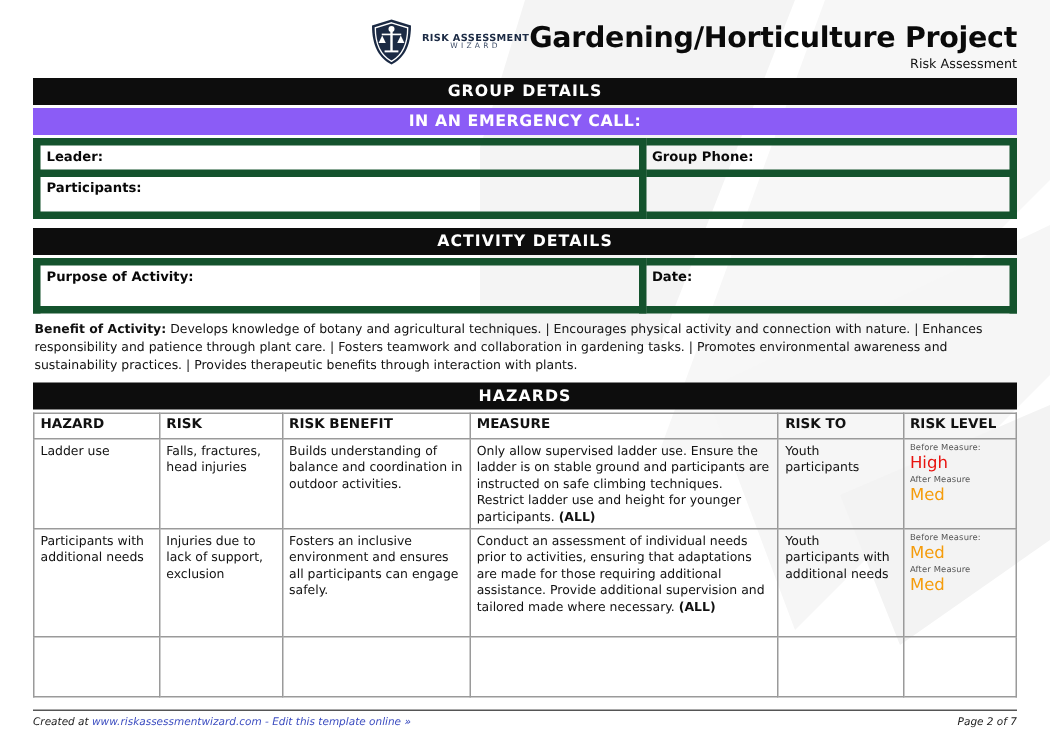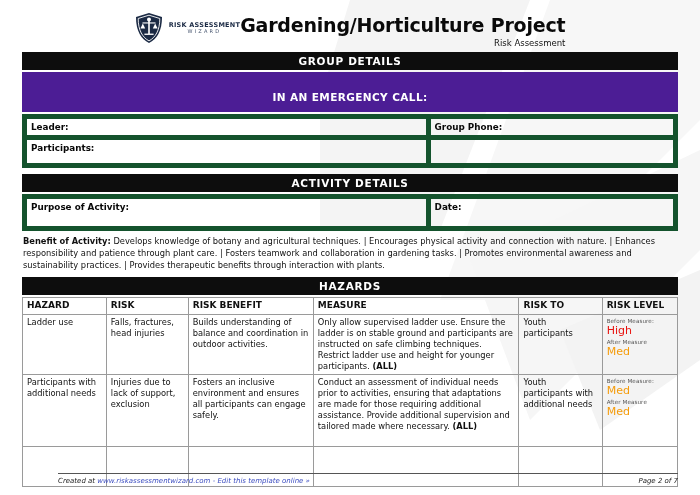--- a/index.html
+++ b/index.html
@@ -26,21 +26,21 @@
     width: 380px; height: 495px;
     pointer-events: none;
     z-index: 0;
   }
   .content { position: relative; z-index: 2; }
 
   
   .header {
     display: flex;
     align-items: flex-start;
-    justify-content: center;
+    justify-content: flex-end;
     padding: 12px 22px 0 22px;
     height: 52px;
   }
   .brand { display: flex; align-items: center; gap: 6px; }
   .brand-shield { width: 28px; height: 32px; flex: 0 0 auto; }
   .brand-text { line-height: 1.05; }
   .brand-name {
     font-size: 6.5px;
     font-weight: bold;
     letter-spacing: 0.25px;
@@ -75,27 +75,27 @@
     color: #ffffff;
     text-align: center;
     font-weight: bold;
     font-size: 10.5px;
     letter-spacing: 0.7px;
     padding: 4px 0 4px 0;
     height: 18px;
     line-height: 10px;
   }
   .band-red {
-    background: #4c1d95;
+    background: #8b5cf6;
     color: #ffffff;
     text-align: center;
     font-weight: bold;
     font-size: 10.5px;
     letter-spacing: 0.4px;
-    padding: 20px 0;
+    padding: 4px 0;
     height: 18px;
     line-height: 10px;
     margin-top: 2px;
   }
   table.grid {
     width: 100%;
     border-collapse: collapse;
     table-layout: fixed;
     margin-top: 2px;
   }
@@ -168,21 +168,20 @@
     bottom: 10px;
     border-top: 1px solid #555;
     padding-top: 3px;
     display: flex;
     justify-content: space-between;
     align-items: baseline;
     font-style: italic;
     font-size: 7px;
     color: #222;
     z-index: 3;
-    margin-left: 36px;
   }
   .footer a, .footer .link {
     color: #3b4cc0;
     text-decoration: none;
   }
   .footer .pg { color: #222; white-space: nowrap; }
 </style>
 </head>
 <body>
 

